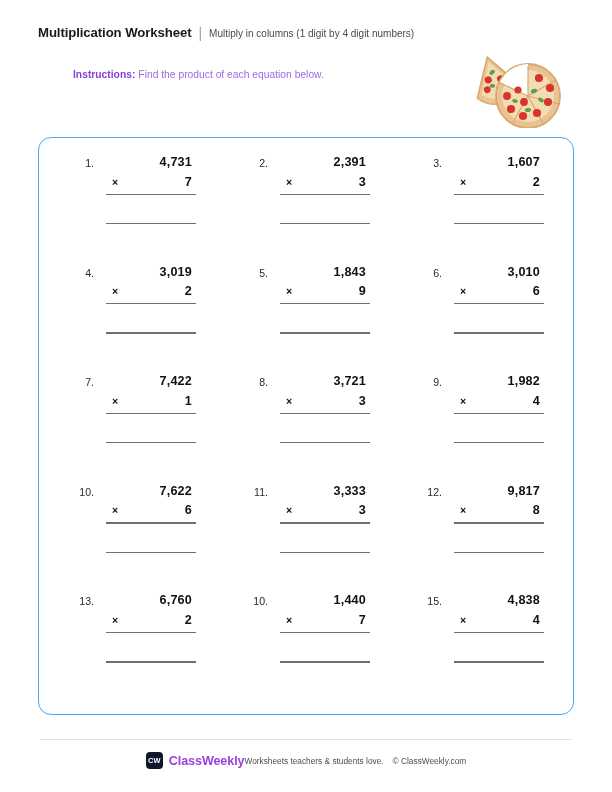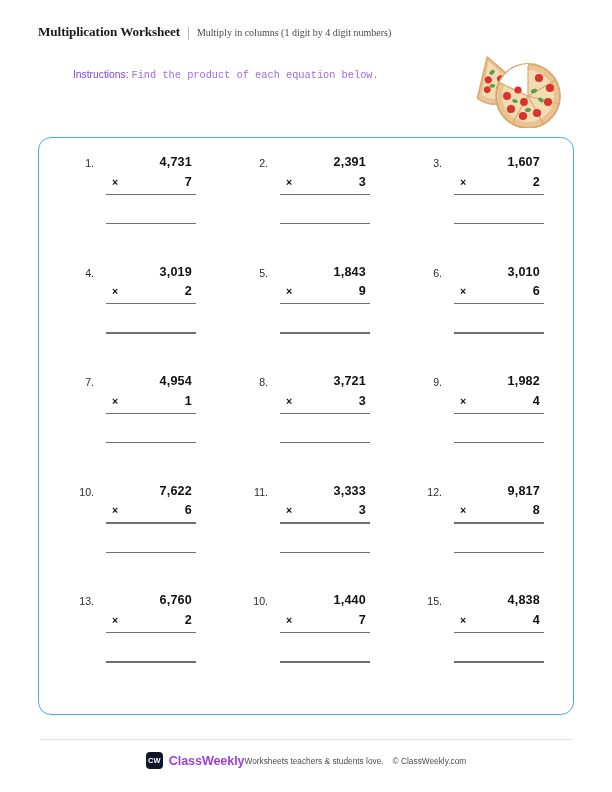--- a/index.html
+++ b/index.html
@@ -21,21 +21,20 @@
     inset: 0;
     padding: 0;
   }
 
   
   .header {
     position: absolute;
     left: 38px;
     top: 24px;
     right: 50px;
-    font-family: Liberation Serif, serif;
   }
   .title-row {
     display: flex;
     align-items: baseline;
     gap: 0;
     white-space: nowrap;
   }
   .title-main {
     font-size: 13.2px;
     font-weight: bold;
@@ -57,28 +56,27 @@
   }
 
   .instructions {
     position: absolute;
     left: 38px;
     top: 69px;
     font-size: 10.3px;
     white-space: nowrap;
   }
   .instr-label {
-    font-weight: normal;
+    font-weight: bold;
     color: #8a3fd6;
     padding-left: 35px;
   }
   .instr-text {
     color: #a06ae0;
     margin-left: 3px;
-    font-family: Liberation Mono, monospace;
   }
 
   
   .pizza-art {
     position: absolute;
     left: 468px;
     top: 52px;
     width: 110px;
     height: 76px;
   }
@@ -377,21 +375,21 @@
               </div>
               <div class="rule"></div>
               <div class="answer-rule"></div>
             </div>
           </div>
         </div>
         <div class="problem">
           <div class="problem-inner">
             <div class="prob-num">7.</div>
             <div class="prob-body">
-              <div class="line-top">4,954</div>
+              <div class="line-top">7,422</div>
               <div class="line-mul">
                 <span class="mul-sign">×</span>
                 <span class="mul-digit">1</span>
               </div>
               <div class="rule"></div>
               <div class="answer-rule"></div>
             </div>
           </div>
         </div>
         <div class="problem">

